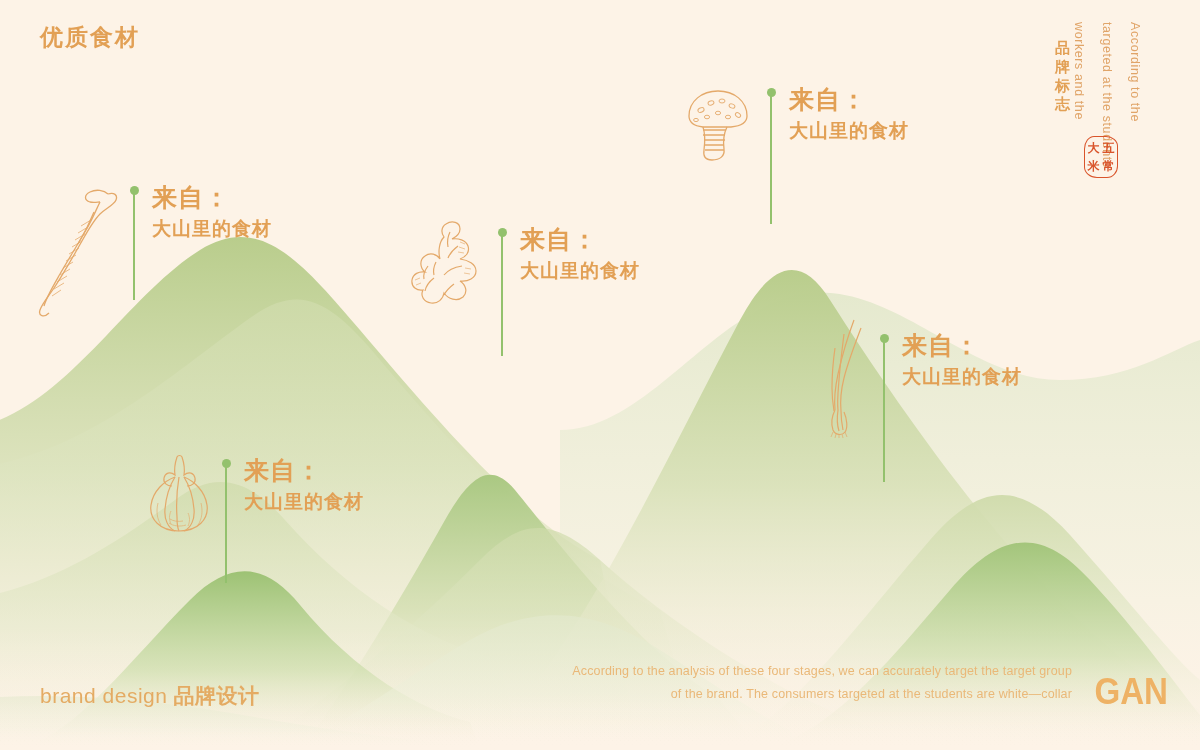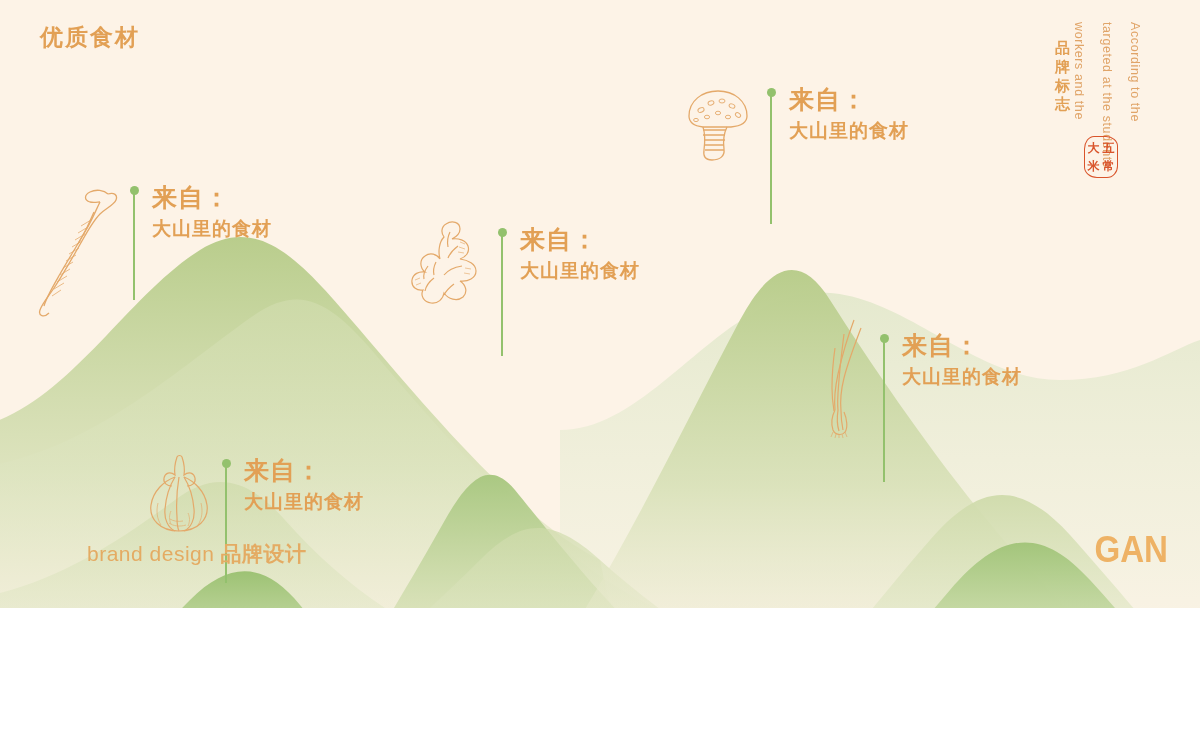--- a/index.html
+++ b/index.html
@@ -3,21 +3,21 @@
 <meta charset="utf-8">
 <style>
   html, body {
     margin: 0;
     padding: 0;
     background: #ffffff;
   }
   #poster {
     position: relative;
     width: 1200px;
-    height: 608px;
+    height: 750px;
     overflow: hidden;
     background: #fdf3e7;
     font-family: "Liberation Sans", "DejaVu Sans", sans-serif;
     -webkit-font-smoothing: antialiased;
   }
 
   
   #mountains {
     position: absolute;
     left: 0; top: 0;
@@ -146,21 +146,20 @@
   #seal .c4 { grid-column: 1; grid-row: 2; }
 
   
   #footer-left {
     position: absolute;
     left: 40px;
     bottom: 40px;
     color: #e4ab63;
     font-size: 21px;
     letter-spacing: 0.5px;
-    margin-left: 47px;
   }
   #footer-left .cn {
     font-weight: bold;
     margin-left: 6px;
   }
   #footer-paragraph {
     position: absolute;
     right: 128px;
     bottom: 44px;
     width: 580px;
@@ -412,16 +411,20 @@
     <div class="label">
       <span class="l1">来自：</span>
       <span class="l2">大山里的食材</span>
     </div>
   </div>
 
   <div id="footer-left">
     <span>brand design</span><span class="cn">品牌设计</span>
   </div>
 
+  <div id="footer-paragraph">
+    <div>According to the analysis of these four stages, we can accurately target the target group</div>
+    <div>of the brand. The consumers targeted at the students are white—collar</div>
+  </div>
 
   <div id="footer-logo">GAN</div>
 
 </div>
 
 </body></html>

